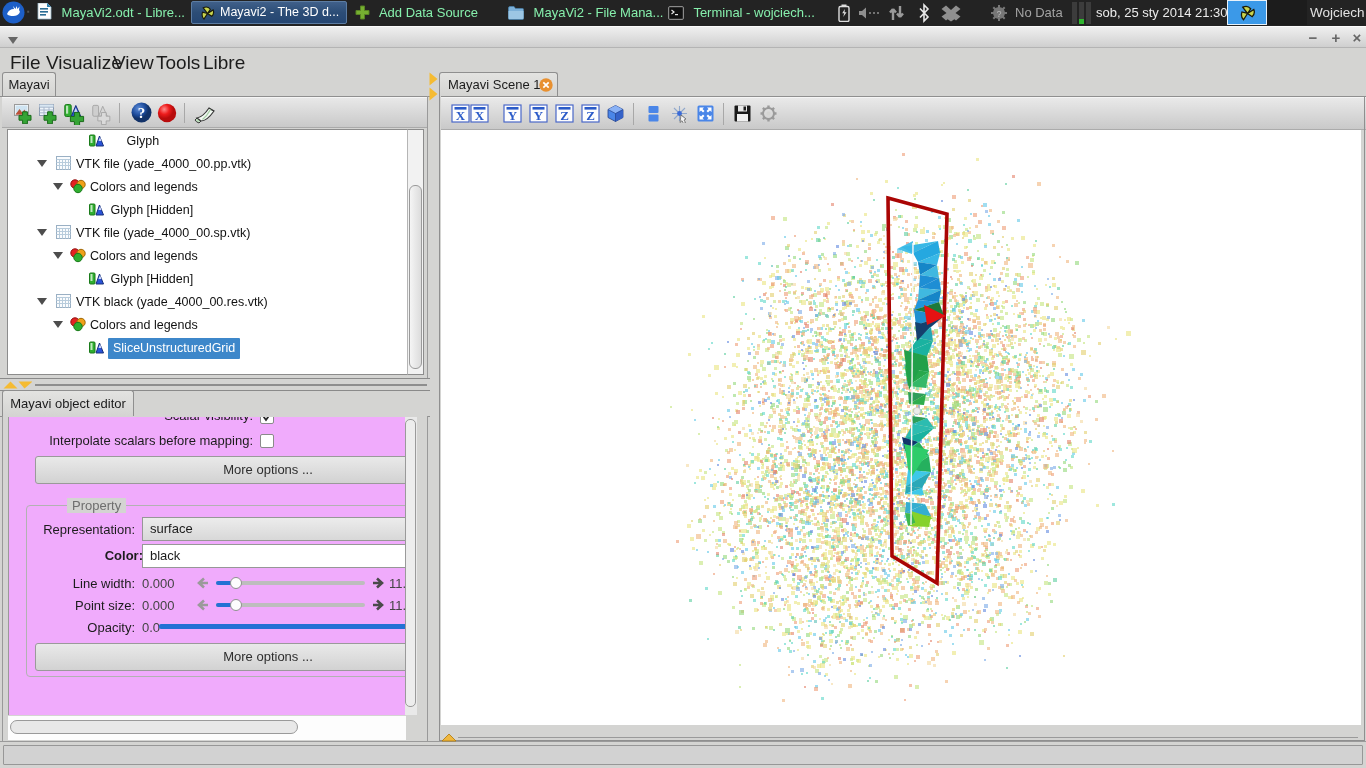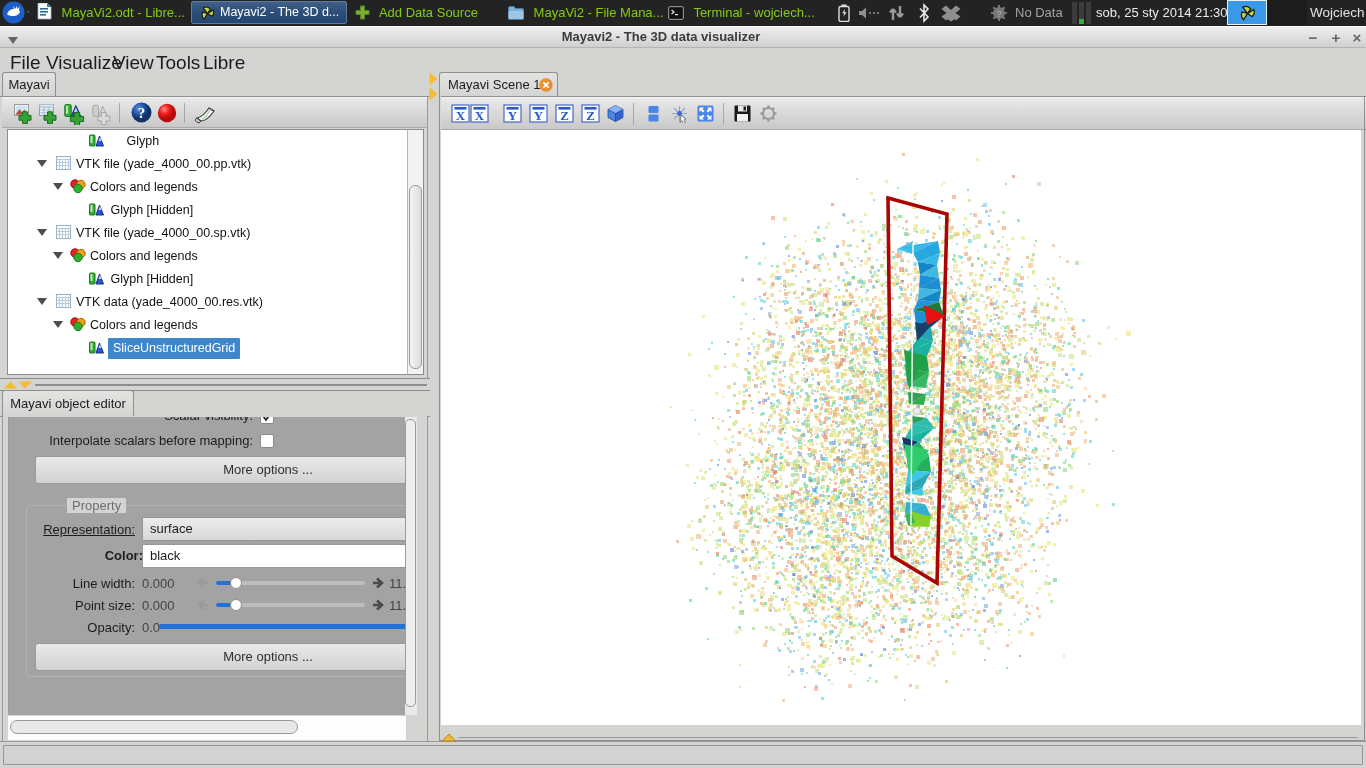--- a/index.html
+++ b/index.html
@@ -2,21 +2,21 @@
 <html><head>
 <meta charset="utf-8">
 <style>
 html,body{margin:0;padding:0;width:1366px;height:768px;overflow:hidden;
  font-family:"Liberation Sans",sans-serif;background:#d4d4d2;}
 *{box-sizing:border-box;}
 .abs{position:absolute;}
 #root{position:absolute;left:0;top:0;width:1366px;height:768px;}
 
 #panel{position:absolute;left:0;top:0;width:1366px;height:26px;background:#232323;color:#d0d0d0;font-size:13px;}
-.taskbtn{position:absolute;top:1px;height:24px;line-height:24px;color:#84cc16;white-space:nowrap;}
+.taskbtn{position:absolute;top:1px;height:24px;line-height:24px;color:#86efac;white-space:nowrap;}
 .taskbtn .ticon{display:inline-block;vertical-align:-3px;margin-right:6px;}
 #task-active{position:absolute;left:191px;top:1px;width:156px;height:23px;
  background:linear-gradient(#40608a,#2c4d76 50%,#254672);border:1px solid #5c7ca2;border-radius:2px;
  color:#fff;line-height:21px;font-size:13px;}
 
 #titlebar{position:absolute;left:0;top:26px;width:1366px;height:22px;
  background:linear-gradient(#efefef,#d9d9d9 70%,#cfcfcf);border-top:1px solid #fbfbfb;border-bottom:1px solid #b4b4b4;}
 #titlebar .title{position:absolute;left:0;width:1322px;top:2px;text-align:center;font-size:13px;font-weight:bold;color:#3c3c3c;}
 .winbtn{position:absolute;top:0;height:22px;color:#666;font-size:15px;line-height:21px;text-align:center;width:20px;}
 
@@ -30,21 +30,21 @@
 #ltoolbar{position:absolute;left:2px;top:97px;width:426px;height:31px;
  background:linear-gradient(#e8e8e8,#c9c9c9);border-top:1px solid #f5f5f5;border-bottom:1px solid #aaa;}
 #tree{position:absolute;left:7px;top:129px;width:400px;height:246px;background:#fff;border:1px solid #8c8c8c;border-right:none;font-size:12.5px;color:#111;}
 .trow{position:absolute;left:0;height:23px;line-height:23px;white-space:nowrap;}
 .tri{display:inline-block;width:0;height:0;border-left:5.5px solid transparent;border-right:5.5px solid transparent;border-top:7px solid #4d4d4d;vertical-align:1px;}
 #treescroll{position:absolute;left:407px;top:129px;width:17px;height:246px;background:#f2f2f2;border:1px solid #8c8c8c;border-left:1px solid #b5b5b5;}
 #treescroll .thumb{position:absolute;left:1px;top:55px;width:13px;height:184px;background:linear-gradient(90deg,#f5f5f5,#dcdcdc);border:1px solid #9a9a9a;border-radius:6px;}
 
 #oetab{left:2px;top:390px;width:132px;height:26px;line-height:25px;}
 #oeframe{position:absolute;left:2px;top:416px;width:426px;height:326px;background:#d4d4d2;border:1px solid #999;border-top:none;}
-#editor{position:absolute;left:8px;top:417px;width:397px;height:298px;overflow:hidden;font-size:13px;color:#1c1c1c;background:#a3a3a3;border-left:1px solid #9a9a9a;}
+#editor{position:absolute;left:8px;top:417px;width:397px;height:298px;overflow:hidden;font-size:13px;color:#1c1c1c;background:#f0abfc;border-left:1px solid #9a9a9a;}
 .elabel{position:absolute;text-align:right;white-space:nowrap;}
 .ebtn{position:absolute;left:26px;width:466px;height:28px;background:linear-gradient(#e9e9e9,#d2d2d2);
  border:1px solid #9a9a9a;border-radius:3px;text-align:center;line-height:26px;color:#2e2e2e;font-size:13px;}
 .cbox{position:absolute;width:14px;height:14px;background:#fff;border:1px solid #8a8a8a;border-radius:2px;}
 .field{position:absolute;left:133px;width:340px;height:24px;border:1px solid #979797;font-size:13px;line-height:22px;padding-left:7px;color:#1c1c1c;}
 .slider-track{position:absolute;height:4px;background:#bdbdbd;border-radius:2px;}
 .slider-fill{position:absolute;height:4px;background:#2371d4;border-radius:2px;}
 .shandle{position:absolute;width:12px;height:12px;background:#fdfdfd;border:1px solid #909090;border-radius:7px;}
 #escroll{position:absolute;left:405px;top:417px;width:12px;height:298px;background:#e9e9e9;}
 #escroll .thumb{position:absolute;left:0px;top:2px;width:11px;height:288px;background:#ededed;border:1px solid #9a9a9a;border-radius:5px;}
@@ -153,21 +153,20 @@
     <svg class="abs" style="left:10px;top:3px" width="19" height="19" viewBox="0 0 24 24">
           <path d="M12 12 L20 7 Q22 12 18 16 Z M12 12 L6 4 Q12 1 16 6 Z M12 12 L7 20 Q3 16 5 10 Z" fill="#c8d44e" stroke="#1a1a08" stroke-width="1.6"></path>
         </svg>
   </div>
   <div class="abs" style="left:1267px;top:0px;width:40px;height:25px;background:#1c1c1c;"></div>
   <span class="abs" style="left:1310px;top:5px;color:#e2e2e2;font-size:13.5px;">Wojciech</span>
 </div>
 
 <div id="titlebar">
   <span class="abs" style="left:8px;top:4px;"><span class="tri" style="border-top-color:#666;"></span></span>
-  <span class="title">Mayavi2 - The 3D data visualizer</span>
   <span class="winbtn" style="left:1303px;font-weight:bold;">−</span>
   <span class="winbtn" style="left:1326px;font-weight:bold;">+</span>
   <span class="winbtn" style="left:1347px;font-weight:bold;">×</span>
 </div>
 
 <div id="menubar">
   <span style="left:10px;">File</span>
   <span style="left:46px;">Visualize</span>
   <span style="left:113px;">View</span>
   <span style="left:156px;">Tools</span>
@@ -279,21 +278,21 @@
           </svg></span><span style="margin-left:4px;">Colors and legends</span></div>
   <div class="trow" style="top:138px;left:81px;"><svg width="15" height="14" viewBox="0 0 15 14" style="vertical-align:-2px">
           <rect x="0.5" y="2" width="5.5" height="11" rx="1" fill="#2fae2f" stroke="#1a7a1a"></rect>
           <rect x="1.5" y="3" width="2" height="7" fill="#bfe8bf"></rect>
           <path d="M7 13 L10.5 3 L14.5 13z" fill="#2a52d8" stroke="#16307a"></path>
           <path d="M9.5 8 l1.5 -4 1.5 4z" fill="#cfd8f8"></path>
         </svg> <span style="margin-left:3px;">Glyph [Hidden]</span></div>
   <div class="trow" style="top:161px;left:29px;"><span class="tri"></span><span style="margin-left:9px;"><svg width="15" height="14" viewBox="0 0 15 14" style="vertical-align:-2px">
             <rect x="0.5" y="0.5" width="14" height="13" fill="#fafcfe" stroke="#9ab0c4"></rect>
             <path d="M0.5 3.5 h14 M0.5 6.5 h14 M0.5 9.5 h14 M3.5 3.5 v10 M6.5 3.5 v10 M9.5 3.5 v10 M12.5 3.5 v10" stroke="#b8ccdc" stroke-width="1" fill="none"></path>
-          </svg></span><span style="margin-left:5px;">VTK data (yade_4000_00.res.vtk)</span></div>
+          </svg></span><span style="margin-left:5px;">VTK black (yade_4000_00.res.vtk)</span></div>
   <div class="trow" style="top:184px;left:45px;"><span class="tri"></span><span style="margin-left:7px;"><svg width="16" height="15" viewBox="0 0 16 15" style="vertical-align:-3px">
             <circle cx="5" cy="5" r="4.2" fill="#e42222" stroke="#901010"></circle>
             <circle cx="11" cy="5.5" r="4.2" fill="#f0a018" stroke="#a06808"></circle>
             <circle cx="8" cy="9.5" r="4.2" fill="#2fae2f" stroke="#1a7a1a"></circle>
           </svg></span><span style="margin-left:4px;">Colors and legends</span></div>
   <div class="trow" style="top:207px;left:81px;"><svg width="15" height="14" viewBox="0 0 15 14" style="vertical-align:-2px">
           <rect x="0.5" y="2" width="5.5" height="11" rx="1" fill="#2fae2f" stroke="#1a7a1a"></rect>
           <rect x="1.5" y="3" width="2" height="7" fill="#bfe8bf"></rect>
           <path d="M7 13 L10.5 3 L14.5 13z" fill="#2a52d8" stroke="#16307a"></path>
           <path d="M9.5 8 l1.5 -4 1.5 4z" fill="#cfd8f8"></path>
@@ -319,21 +318,21 @@
   <div class="elabel" style="right:152px;top:-9px;">Scalar visibility:</div>
   <div class="cbox" style="left:251px;top:-7px;"><svg width="12" height="12" viewBox="0 0 12 12">
           <path d="M2.5 5.5 l2.5 3.5 4.5 -6.5" stroke="#2a2a2a" stroke-width="1.8" fill="none"></path>
         </svg></div>
   <div class="elabel" style="right:152px;top:16px;">Interpolate scalars before mapping:</div>
   <div class="cbox" style="left:251px;top:17px;"></div>
   <div class="ebtn" style="top:39px;">More options ...</div>
 
   <div class="abs" style="left:17px;top:88px;width:452px;height:172px;border:1px solid #b2b2b2;border-radius:4px;"></div>
   <div class="abs" style="left:22px;top:81px;background:#d4d4d2;padding:0 5px;color:#6e6e6e;margin-left:36px;">Property</div>
-  <div class="elabel" style="left:0px;width:126px;top:105px;text-decoration:underline;">Representation:</div>
+  <div class="elabel" style="left:0px;width:126px;top:105px;">Representation:</div>
   <div class="field" style="top:100px;background:linear-gradient(#ececec,#d8d8d8);">surface</div>
   <div class="elabel" style="left:8px;width:126px;top:131px;font-weight:bold;">Color:</div>
   <div class="field" style="top:127px;background:#fff;">black</div>
 
   <div class="elabel" style="left:0px;width:126px;top:159px;">Line width:</div>
   <div class="abs" style="left:133px;top:159px;color:#444;">0.000</div>
   <svg class="abs" style="left:186px;top:160px" width="14" height="12" viewBox="0 0 14 12">
         <path d="M13 6 H5 M9 1.5 L4 6 l5 4.5" stroke="#9a9a9a" stroke-width="2.6" fill="none"></path>
       </svg>
   <div class="slider-track" style="left:207px;top:164px;width:149px;"></div>

